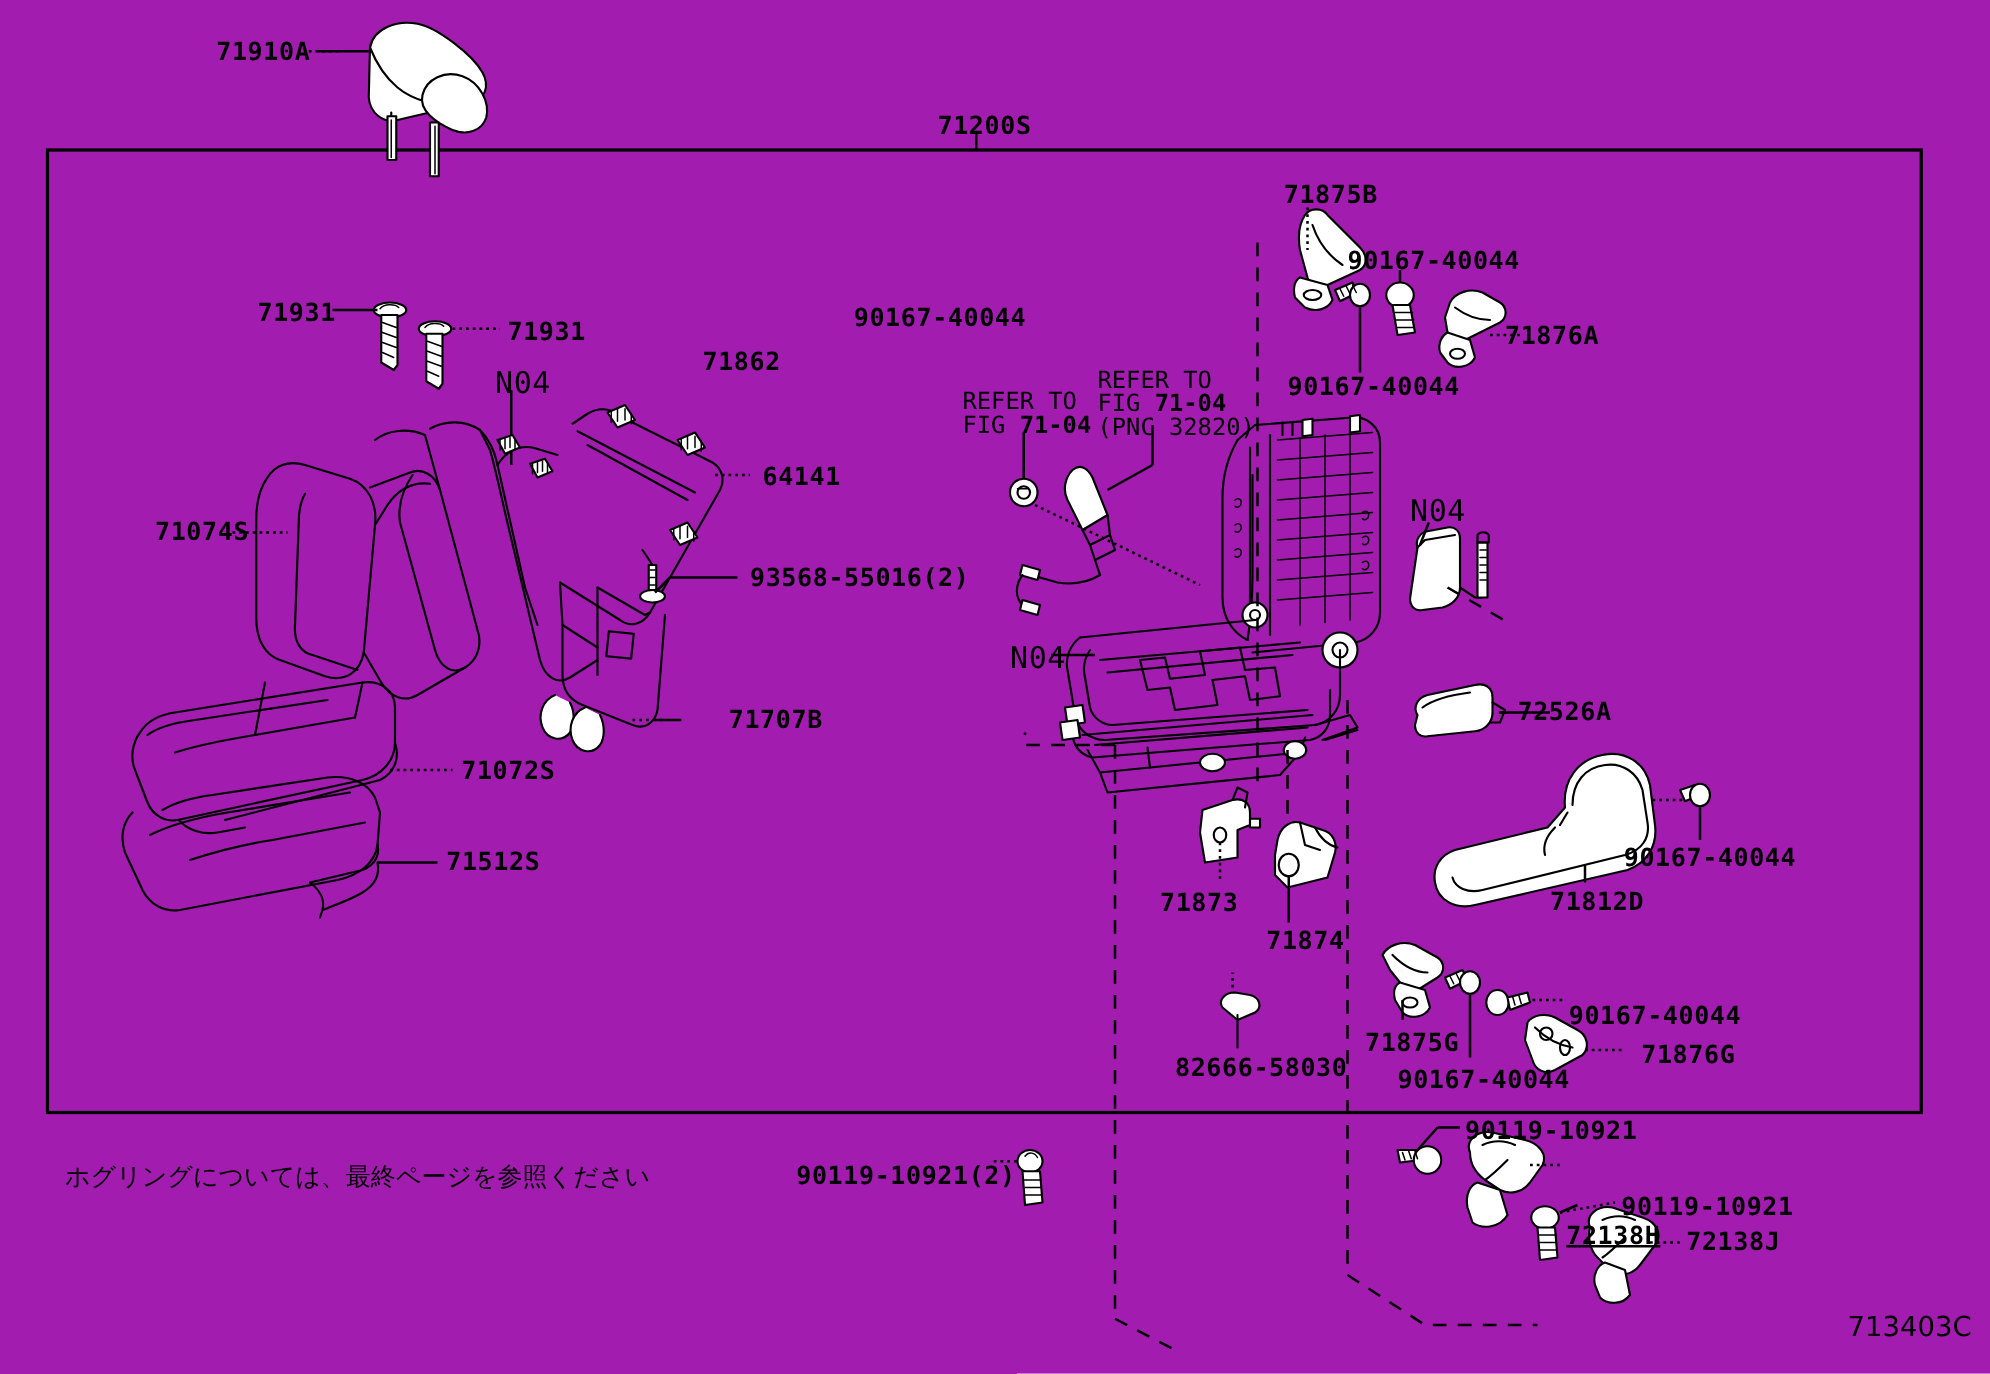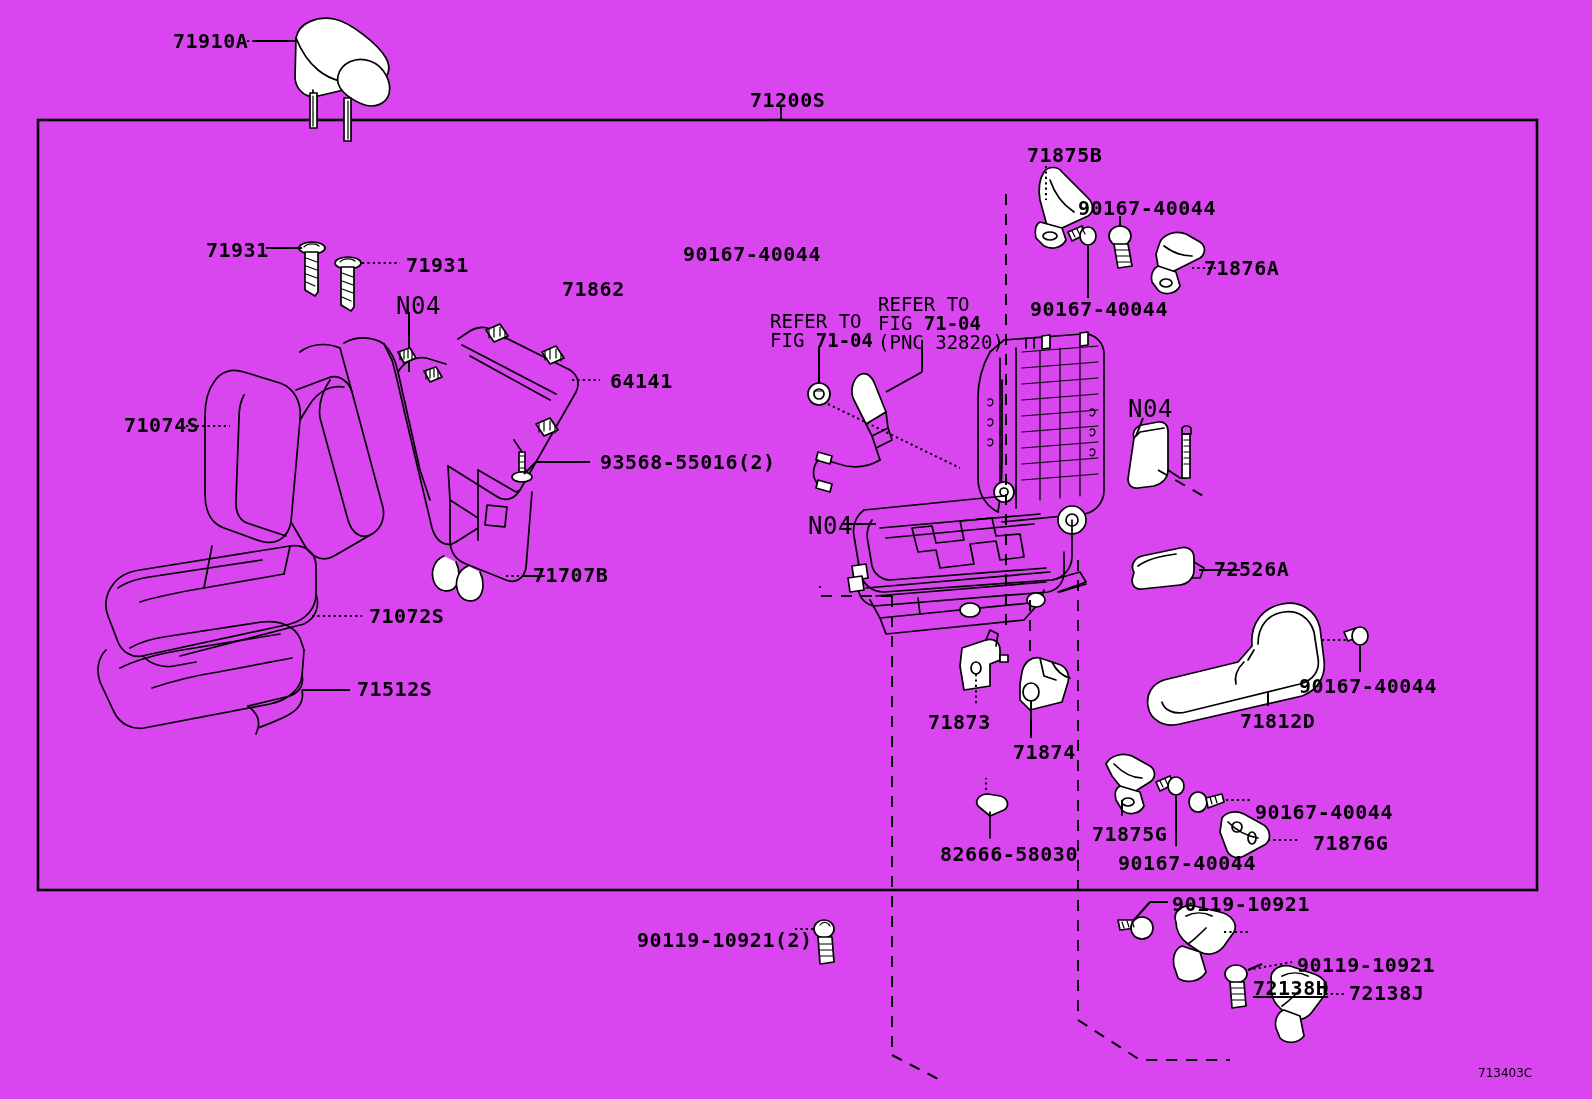--- a/index.html
+++ b/index.html
@@ -4,21 +4,21 @@
 <style>
   html, body {
     margin: 0;
     padding: 0;
     background: #ffffff;
   }
   #page {
     position: relative;
     width: 1592px;
     height: 1099px;
-    background: #d946ef;
+    background: #a21caf;
     font-family: "DejaVu Sans Mono", "Liberation Mono", monospace;
     overflow: hidden;
   }
   svg.art {
     position: absolute;
     left: 0;
     top: 0;
     width: 1592px;
     height: 1099px;
   }
@@ -45,24 +45,23 @@
   .note {
     position: absolute;
     font-family: "DejaVu Sans", "Liberation Sans", sans-serif;
     font-size: 20px;
     color: #000000;
     white-space: nowrap;
   }
   .drawing-no {
     position: absolute;
     font-family: "DejaVu Sans", "Liberation Sans", sans-serif;
-    font-size: 12px;
+    font-size: 22px;
     color: #000000;
     white-space: nowrap;
-    margin-top: 16px;
   }
 </style>
 </head>
 <body>
 
 <div id="page">
 
   <svg class="art" viewBox="0 0 1592 1099" xmlns="http://www.w3.org/2000/svg">
     <defs>
       <style>
@@ -482,21 +481,21 @@
   <div class="lbl" style="left:173px; top:31px;">71910A</div>
   <div class="lbl" style="left:750px; top:90px;">71200S</div>
   <div class="lbl" style="left:206px; top:240px;">71931</div>
   <div class="lbl" style="left:406px; top:255px;">71931</div>
   <div class="lbl n04" style="left:396px; top:294px;">N04</div>
   <div class="lbl" style="left:124px; top:415px;">71074S</div>
   <div class="lbl" style="left:562px; top:279px;">71862</div>
   <div class="lbl" style="left:683px; top:244px;">90167-40044</div>
   <div class="lbl" style="left:610px; top:371px;">64141</div>
   <div class="lbl" style="left:600px; top:452px;">93568-55016(2)</div>
-  <div class="lbl" style="left:533px; top:565px;">71707B</div>
+  <div class="lbl" style="left:583px; top:565px;">71707B</div>
   <div class="lbl" style="left:369px; top:606px;">71072S</div>
   <div class="lbl" style="left:357px; top:679px;">71512S</div>
 
   <div class="lbl refer" style="left:770px; top:312px;">
     <div>REFER TO</div>
     <div>FIG <b>71-04</b></div>
   </div>
   <div class="lbl refer" style="left:878px; top:295px;">
     <div>REFER TO</div>
     <div>FIG <b>71-04</b></div>
@@ -518,16 +517,17 @@
   <div class="lbl" style="left:1092px; top:824px;">71875G</div>
   <div class="lbl" style="left:1255px; top:802px;">90167-40044</div>
   <div class="lbl" style="left:1118px; top:853px;">90167-40044</div>
   <div class="lbl" style="left:1313px; top:833px;">71876G</div>
   <div class="lbl" style="left:637px; top:930px;">90119-10921(2)</div>
   <div class="lbl" style="left:1172px; top:894px;">90119-10921</div>
   <div class="lbl" style="left:1253px; top:978px;text-decoration:underline;">72138H</div>
   <div class="lbl" style="left:1297px; top:955px;">90119-10921</div>
   <div class="lbl" style="left:1349px; top:983px;">72138J</div>
 
+  <div class="note" style="left:52px; top:928px;">ホグリングについては、最終ページを参照ください</div>
 
   <div class="drawing-no" style="left:1478px; top:1050px;">713403C</div>
 
 </div>
 
 </body></html>

